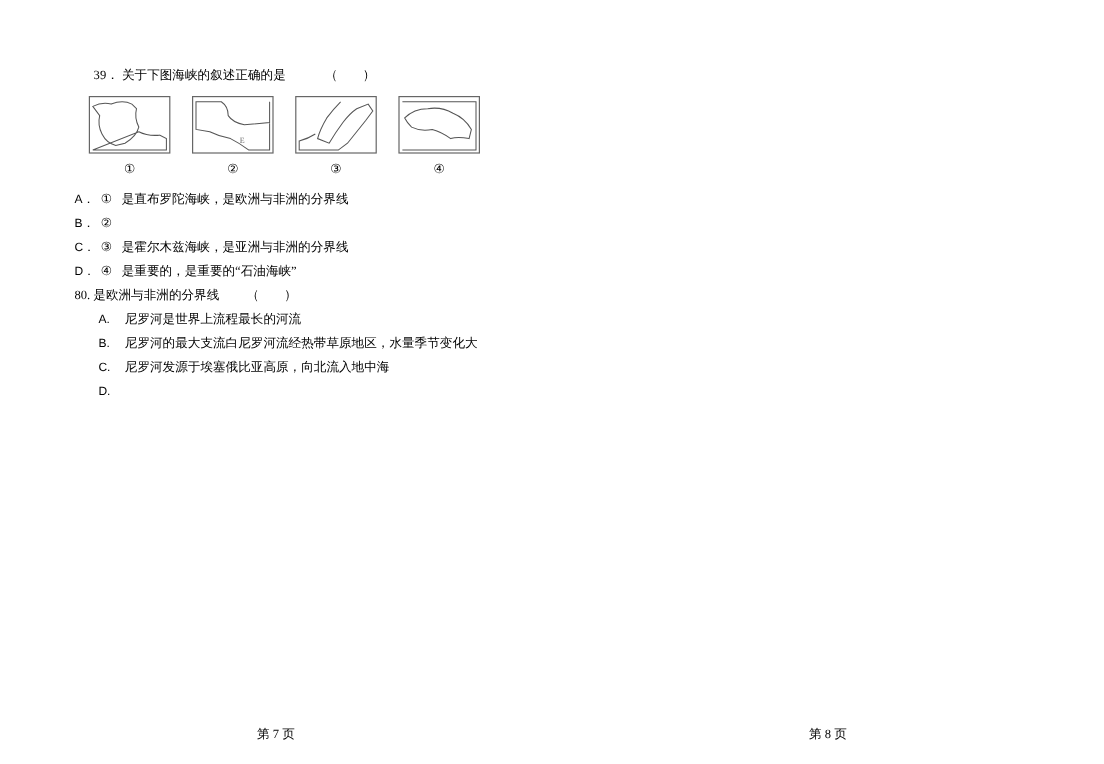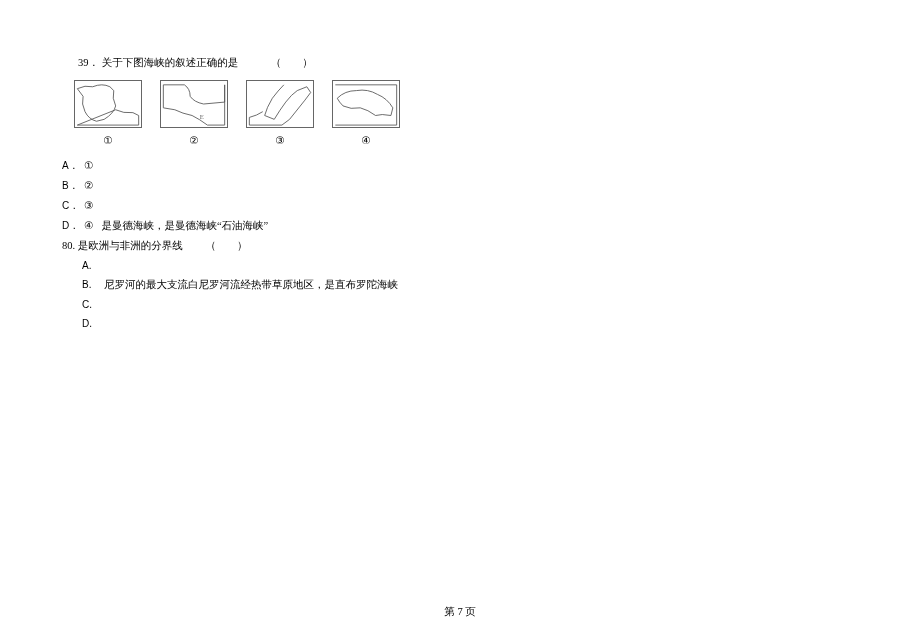--- a/index.html
+++ b/index.html
@@ -90,53 +90,58 @@
   <span>①</span>
   <span>②</span>
   <span>③</span>
   <span>④</span>
 </div>
 
 <div class="options">
   <div class="opt-line">
     <span class="lbl">A．</span>
     <span>①</span>
+    <span>是直布罗陀海峡，是欧洲与非洲的分界线</span>
   </div>
   <div class="opt-line">
     <span class="lbl">B．</span>
     <span>②</span>
   </div>
   <div class="opt-line">
     <span class="lbl">C．</span>
     <span>③</span>
+    <span>是霍尔木兹海峡，是亚洲与非洲的分界线</span>
   </div>
   <div class="opt-line">
     <span class="lbl">D．</span>
     <span>④</span>
-    <span>是曼德海峡，是曼德海峡“石油海峡”</span>
+    <span>是重要的，是重要的“石油海峡”</span>
   </div>
 </div>
 
 <div class="q40-stem">
   <span>80.</span>
   <span>是欧洲与非洲的分界线</span>
   <span style="margin-left:20px;">（　　）</span>
 </div>
 
 <div class="q40-options">
   <div class="opt-line">
     <span class="lbl">A.</span>
+    <span>尼罗河是世界上流程最长的河流</span>
   </div>
   <div class="opt-line">
     <span class="lbl">B.</span>
-    <span>尼罗河的最大支流白尼罗河流经热带草原地区，是直布罗陀海峡</span>
+    <span>尼罗河的最大支流白尼罗河流经热带草原地区，水量季节变化大</span>
   </div>
   <div class="opt-line">
     <span class="lbl">C.</span>
+    <span>尼罗河发源于埃塞俄比亚高原，向北流入地中海</span>
   </div>
   <div class="opt-line">
     <span class="lbl">D.</span>
   </div>
 </div>
 
 <div class="footer">
   <span class="pg">第 7 页</span>
+  <span class="pg">第 8 页</span>
 </div>
 
 </body></html>

